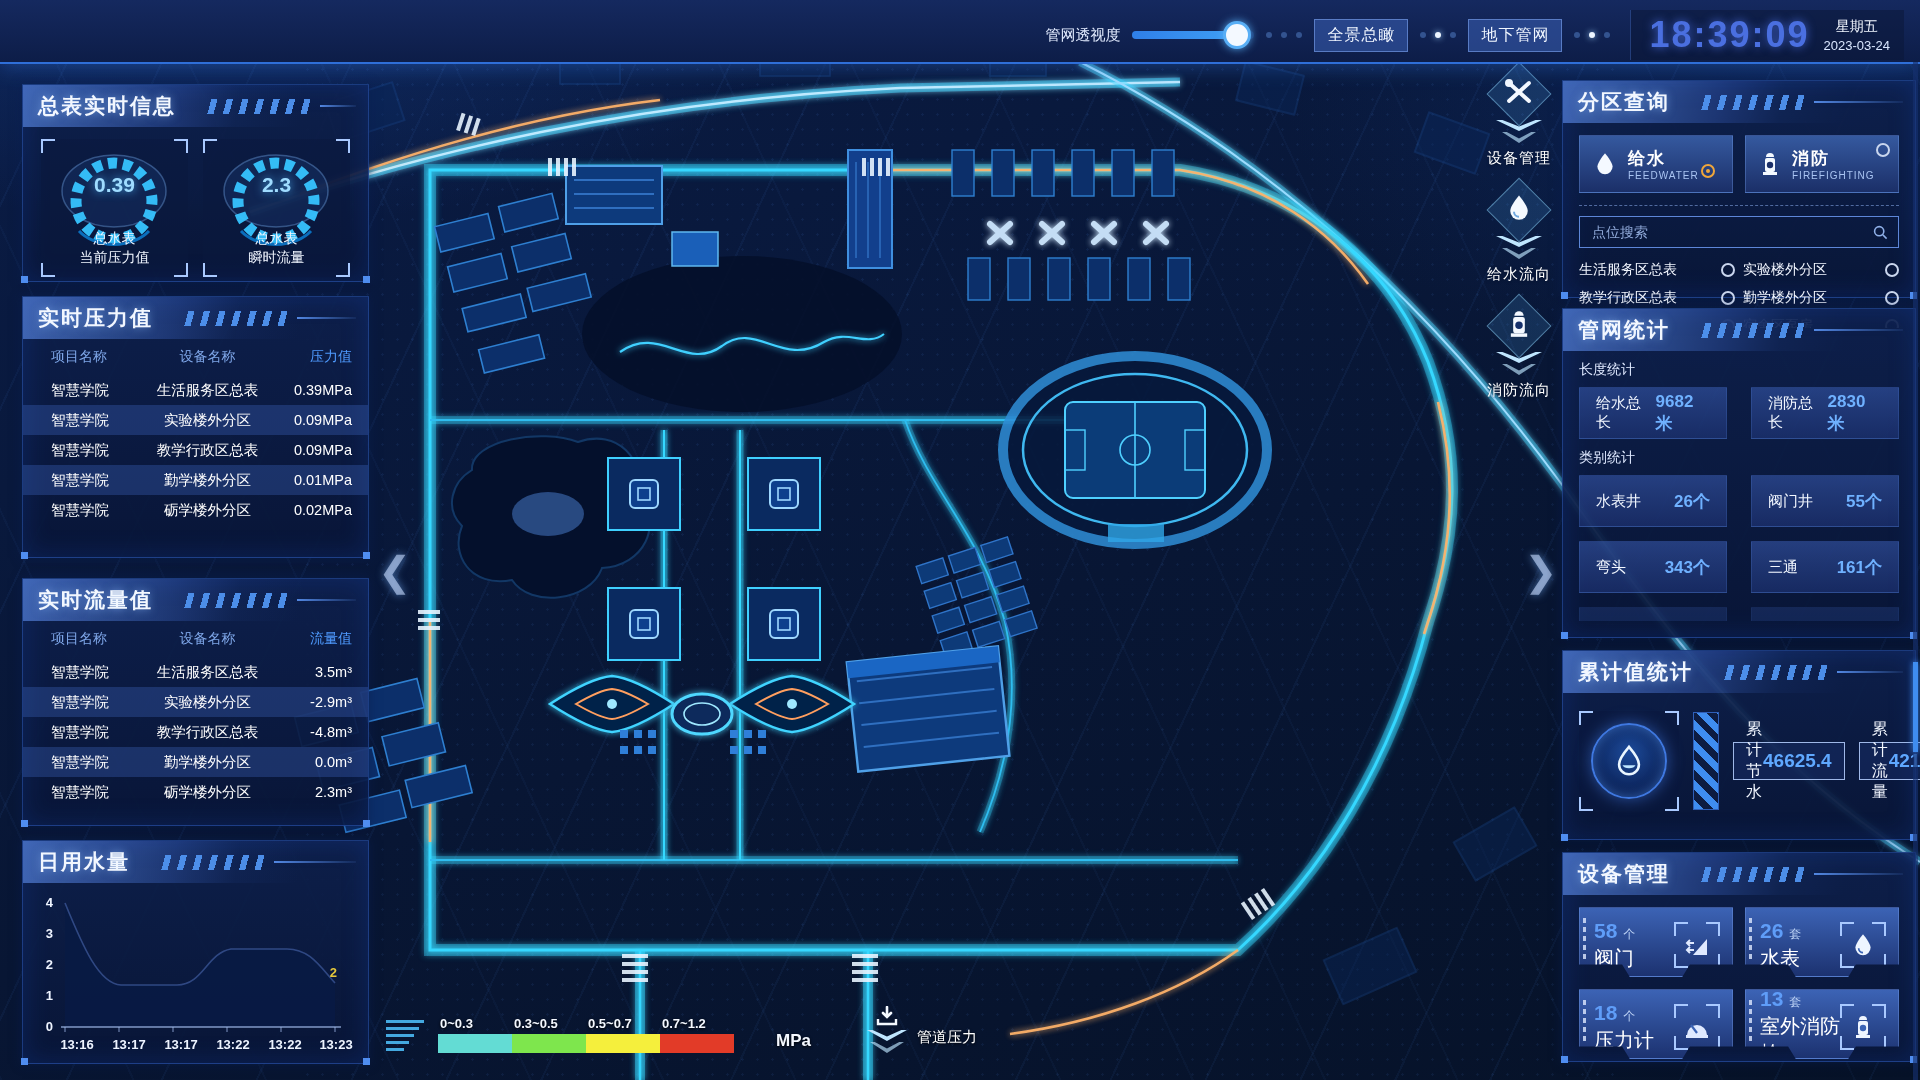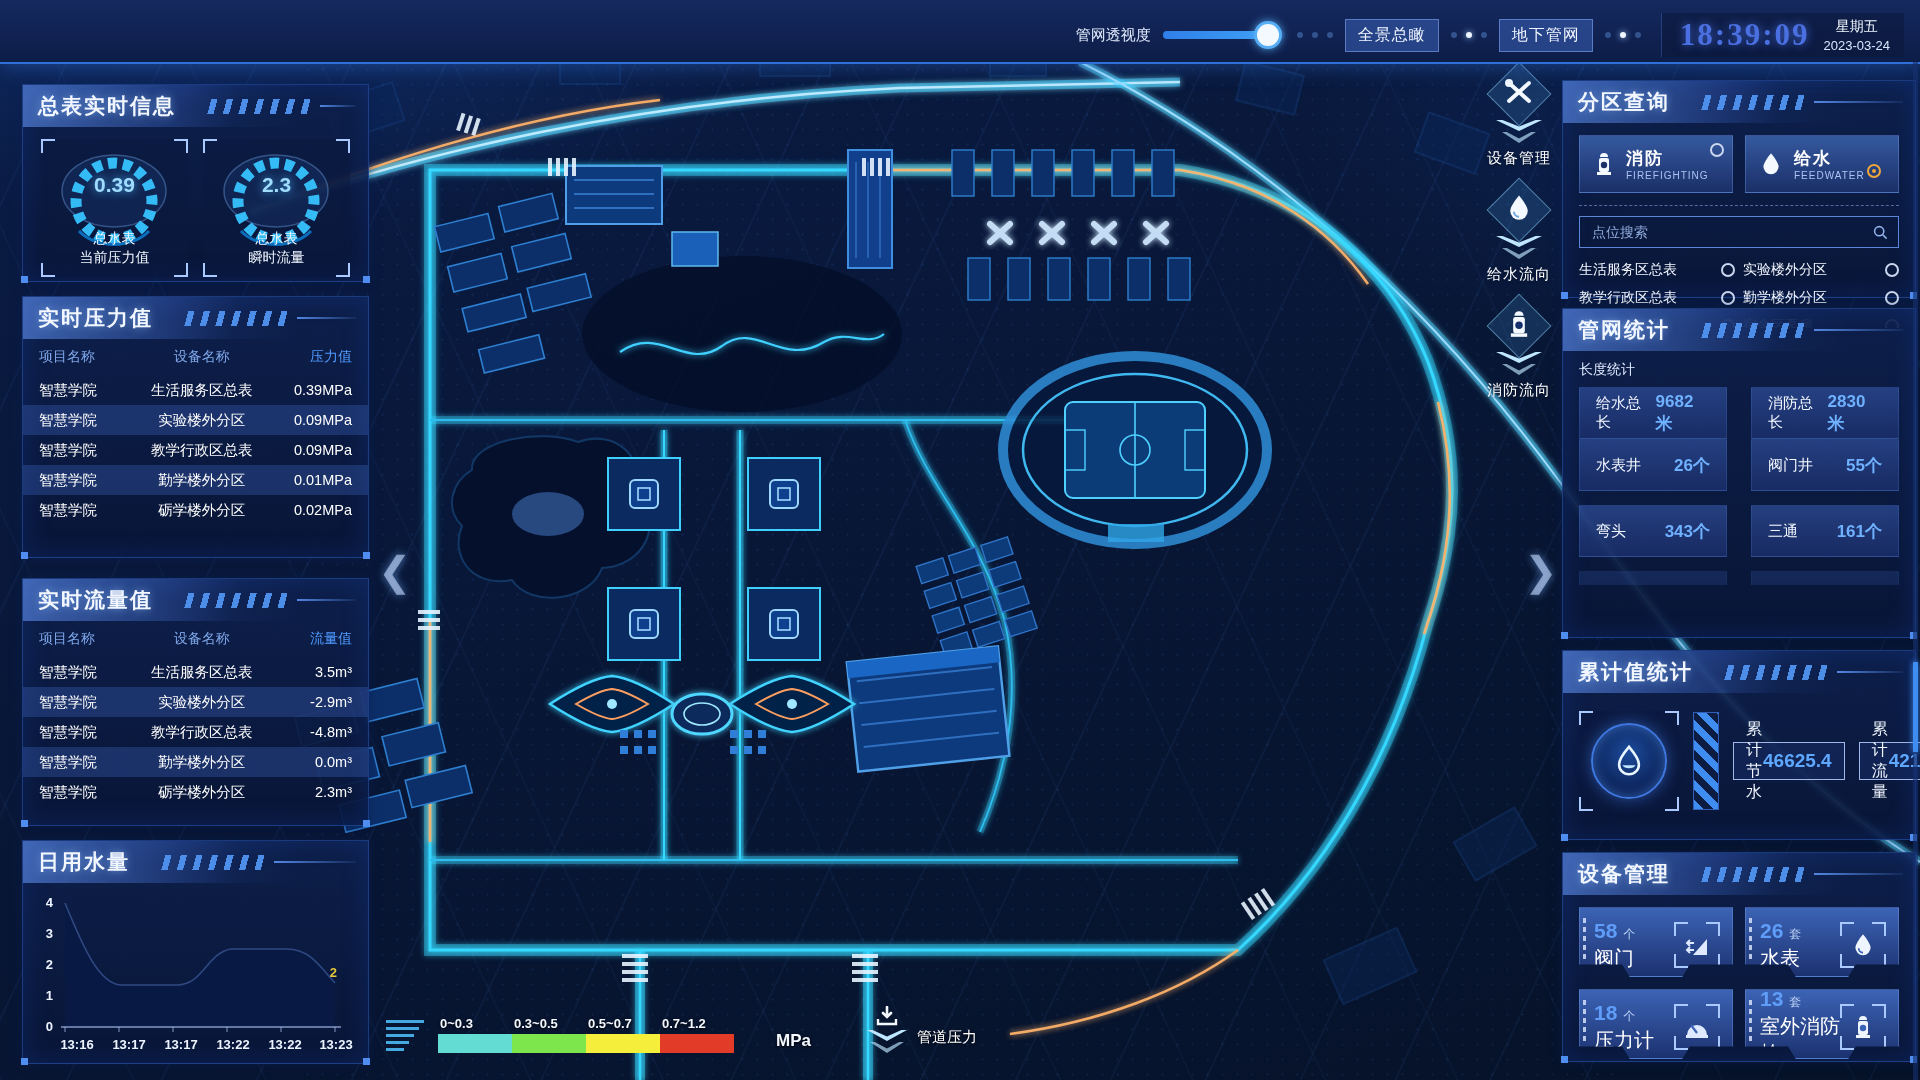--- a/index.html
+++ b/index.html
@@ -28,21 +28,21 @@
   .slider-fill{position:absolute;left:0;top:0;height:8px;width:86%;border-radius:4px;background:linear-gradient(90deg,#2f7fe8,#3f9ff5);}
   .slider-thumb{position:absolute;left:86%;top:50%;transform:translate(-50%,-50%);width:22px;height:22px;border-radius:50%;
     background:#f4f9ff;border:3px solid #58aef5;box-shadow:0 0 8px rgba(88,174,245,.9);}
   .dgroup{display:flex;gap:9px;align-items:center;}
   .dgroup i{width:6px;height:6px;border-radius:50%;background:#33538f;}
   .dgroup i.on{background:#eef6ff;box-shadow:0 0 6px #9fd0ff;}
   .hbtn{font-size:16px;color:#f0f6ff;background:rgba(58,96,182,.55);border:1px solid rgba(130,170,245,.55);
     padding:5px 12px;letter-spacing:1px;cursor:pointer;font-family:inherit;}
   .clock{display:flex;align-items:center;gap:14px;margin-left:8px;background:rgba(10,22,54,.5);
     padding:4px 14px 4px 18px;border-left:1px solid rgba(80,130,230,.35);}
-  .time{font-family:Liberation Serif, serif;font-size:31px;font-weight:bold;color:#4a6fe0;
+  .time{font-family:Liberation Sans, sans-serif;font-size:36px;font-weight:bold;color:#4a6fe0;
     letter-spacing:2px;text-shadow:0 0 10px rgba(74,111,224,.85);}
   .datecol{display:flex;flex-direction:column;align-items:center;gap:2px;}
   .weekday{font-size:14px;color:#f2f7ff;}
   .date{font-size:13px;color:#d9e6ff;}
   
   .panel{position:absolute;background:linear-gradient(180deg,rgba(14,32,76,.93),rgba(9,22,56,.93));
     border:1px solid rgba(52,104,210,.45);box-shadow:inset 0 0 26px rgba(24,66,170,.3),0 0 10px rgba(10,30,80,.6);z-index:30;}
   .panel::before,.panel::after{content:"";position:absolute;width:7px;height:7px;background:#4f8df0;}
   .panel::before{left:-2px;bottom:-2px;} .panel::after{right:-2px;bottom:-2px;}
   .phead{display:flex;align-items:center;height:42px;
@@ -62,21 +62,21 @@
     linear-gradient(#a9c9ff,#a9c9ff),linear-gradient(#a9c9ff,#a9c9ff);
     background-size:14px 2px,2px 14px,14px 2px,2px 14px,14px 2px,2px 14px,14px 2px,2px 14px;
     background-position:left top,left top,right top,right top,left bottom,left bottom,right bottom,right bottom;}
   .gauge-val{position:absolute;left:0;top:34px;width:100%;text-align:center;font-size:21px;font-weight:bold;
     color:#9fdcff;text-shadow:0 0 10px rgba(80,190,255,.9);}
   .gauge-cap{position:absolute;left:0;bottom:10px;width:100%;text-align:center;font-size:14px;line-height:19px;color:#f0f6ff;}
   
   .thead{display:flex;align-items:center;height:32px;font-size:14px;color:#7ea6e8;padding:2px 0;}
   .trow{display:flex;align-items:center;height:30px;font-size:14.5px;color:#ffffff;}
   .trows .trow:nth-child(even){background:rgba(64,106,200,.32);}
-  .c1{width:30%;padding-left:16px;} .c2{width:44%;text-align:center;} .c3{width:26%;text-align:right;padding-right:16px;}
+  .c1{width:30%;padding-left:28px;} .c2{width:44%;text-align:center;} .c3{width:26%;text-align:right;padding-right:16px;}
   .thead .c3{color:#4f9bff;}
   .clip{overflow:hidden;}
   
   .chart-wrap{padding:4px 6px 0 2px;}
   .axis-txt{font-size:13px;fill:#eef4ff;font-weight:bold;}
   .end-lab{font-size:13px;fill:#e6c83c;font-weight:bold;}
   
   .type-btns{display:flex;gap:12px;padding:12px 16px 10px;}
   .type-btn{position:relative;flex:1;height:56px;display:flex;align-items:center;gap:10px;cursor:pointer;
     background:linear-gradient(180deg,#35599f,#1b2f68);border:1px solid rgba(130,175,255,.3);padding-left:12px;}
@@ -579,42 +579,42 @@
   </section>
 
   <section class="panel" style="left:1562px;top:80px;width:352px;height:216px;">
     <div class="phead">
         <span class="ptitle">分区查询</span>
       <span class="slashes"></span>
         <span class="hline"></span>
       </div>
     <div class="type-btns">
       <div class="type-btn">
+        <svg width="26" height="26" viewBox="0 0 24 24">
+            <path d="M12 2 C12 2 5 10.2 5 14.4 a7 7 0 0 0 14 0 C19 10.2 12 2 12 2 Z" fill="#f4f9ff"></path>
+          </svg>
+        <div>
+            <div class="zh">给水</div>
+            <div class="en">FEEDWATER</div>
+          </div>
+        <i class="radio sel tb-radio"></i>
+      </div>
+      <div class="type-btn">
         <svg width="24" height="26" viewBox="0 0 24 26">
           <path d="M8 6 a4 4 0 0 1 8 0 Z" fill="#f4f9ff"></path>
             <rect x="7" y="7" width="10" height="14" rx="2" fill="#f4f9ff"></rect>
           <circle cx="12" cy="14" r="3.2" fill="#1b2f68"></circle>
             <rect x="5" y="21" width="14" height="3" fill="#f4f9ff"></rect>
           </svg>
         <div>
             <div class="zh">消防</div>
             <div class="en">FIREFIGHTING</div>
           </div>
         <i class="radio tb-radio"></i>
       </div>
-      <div class="type-btn">
-        <svg width="26" height="26" viewBox="0 0 24 24">
-            <path d="M12 2 C12 2 5 10.2 5 14.4 a7 7 0 0 0 14 0 C19 10.2 12 2 12 2 Z" fill="#f4f9ff"></path>
-          </svg>
-        <div>
-            <div class="zh">给水</div>
-            <div class="en">FEEDWATER</div>
-          </div>
-        <i class="radio sel tb-radio"></i>
-      </div>
     </div>
     <div class="dash-sep"></div>
     <div class="search">
       <input placeholder="点位搜索" style="">
       <svg width="15" height="15" viewBox="0 0 15 15">
           <circle cx="6.2" cy="6.2" r="4.6" fill="none" stroke="#8fb0e8" stroke-width="1.6"></circle>
           <line x1="9.8" y1="9.8" x2="13.6" y2="13.6" stroke="#8fb0e8" stroke-width="1.6"></line>
         </svg>
     </div>
     <div class="zgrid clip" style="height:72px;">
@@ -655,20 +655,21 @@
     <div class="sgrid">
       <div class="sbox">
           <span class="sl">给水总长</span>
           <span class="sv">9682米</span>
         </div>
       <div class="sbox">
           <span class="sl">消防总长</span>
           <span class="sv">2830米</span>
         </div>
     </div>
+    <div class="sublab">类别统计</div>
     <div class="clip" style="height:146px;">
       <div class="sgrid" style="row-gap:14px;">
         <div class="sbox">
             <span class="sl">水表井</span>
             <span class="sv">26个</span>
           </div>
         <div class="sbox">
             <span class="sl">阀门井</span>
             <span class="sv">55个</span>
           </div>

